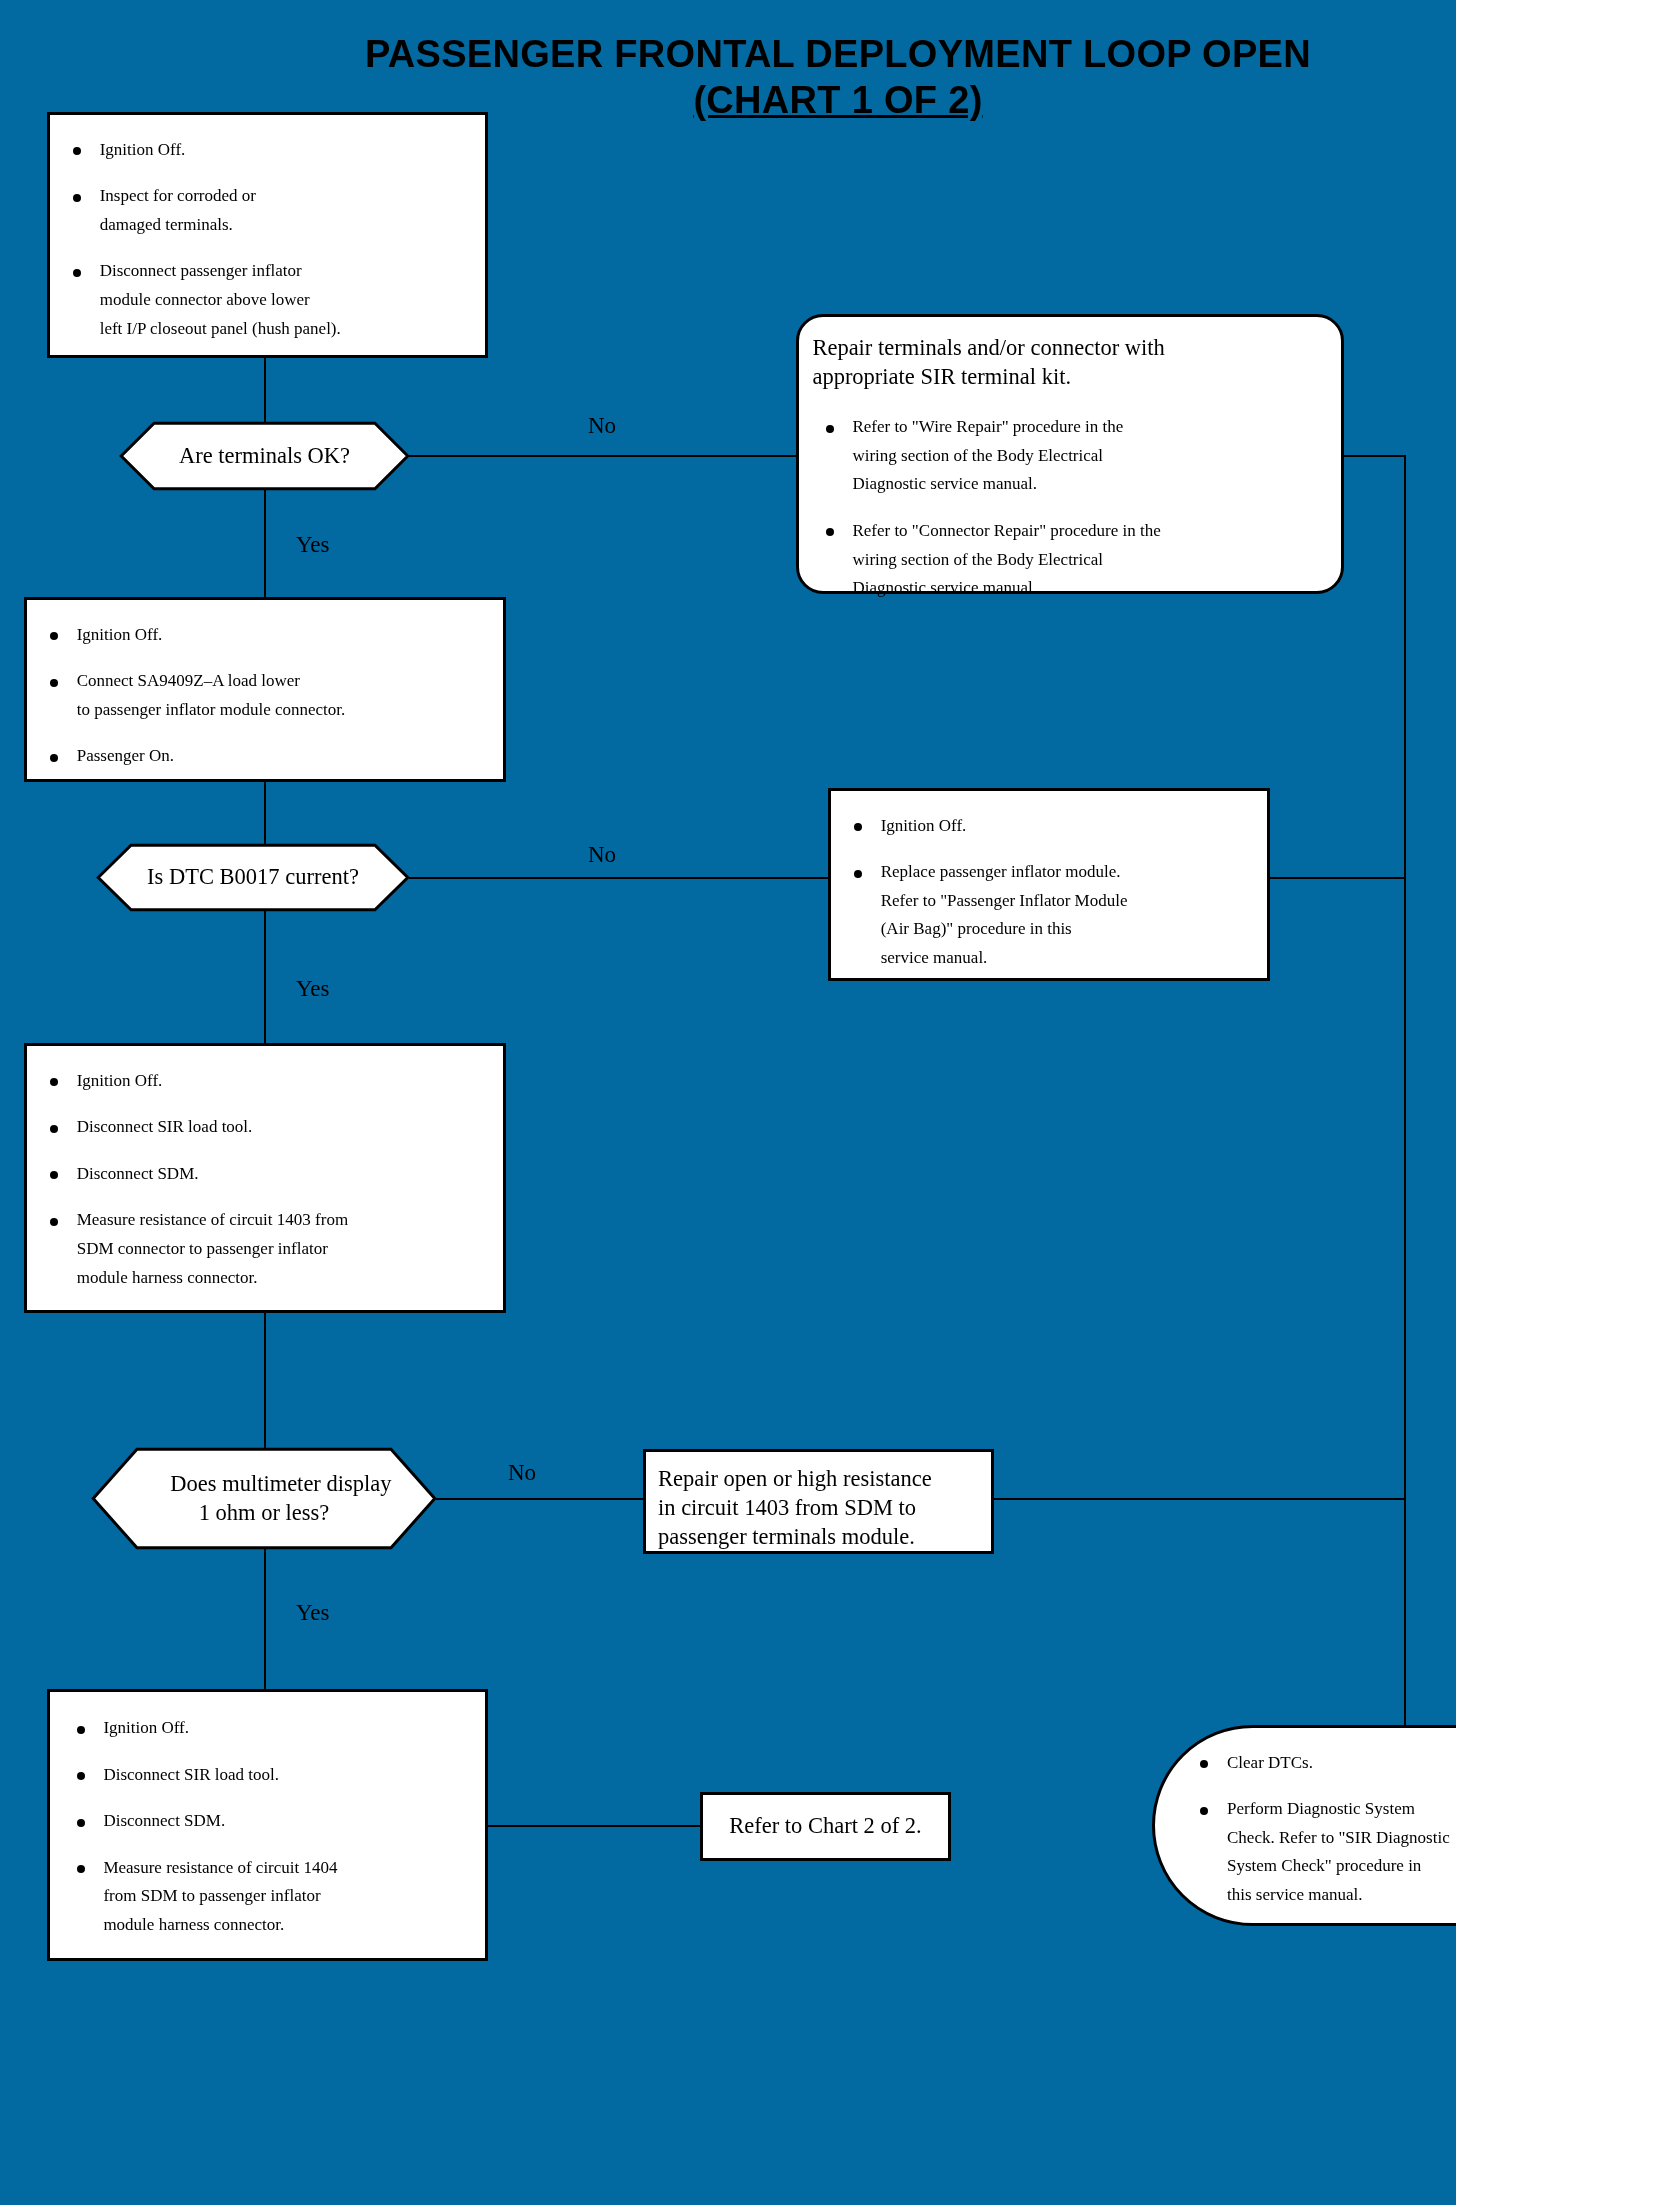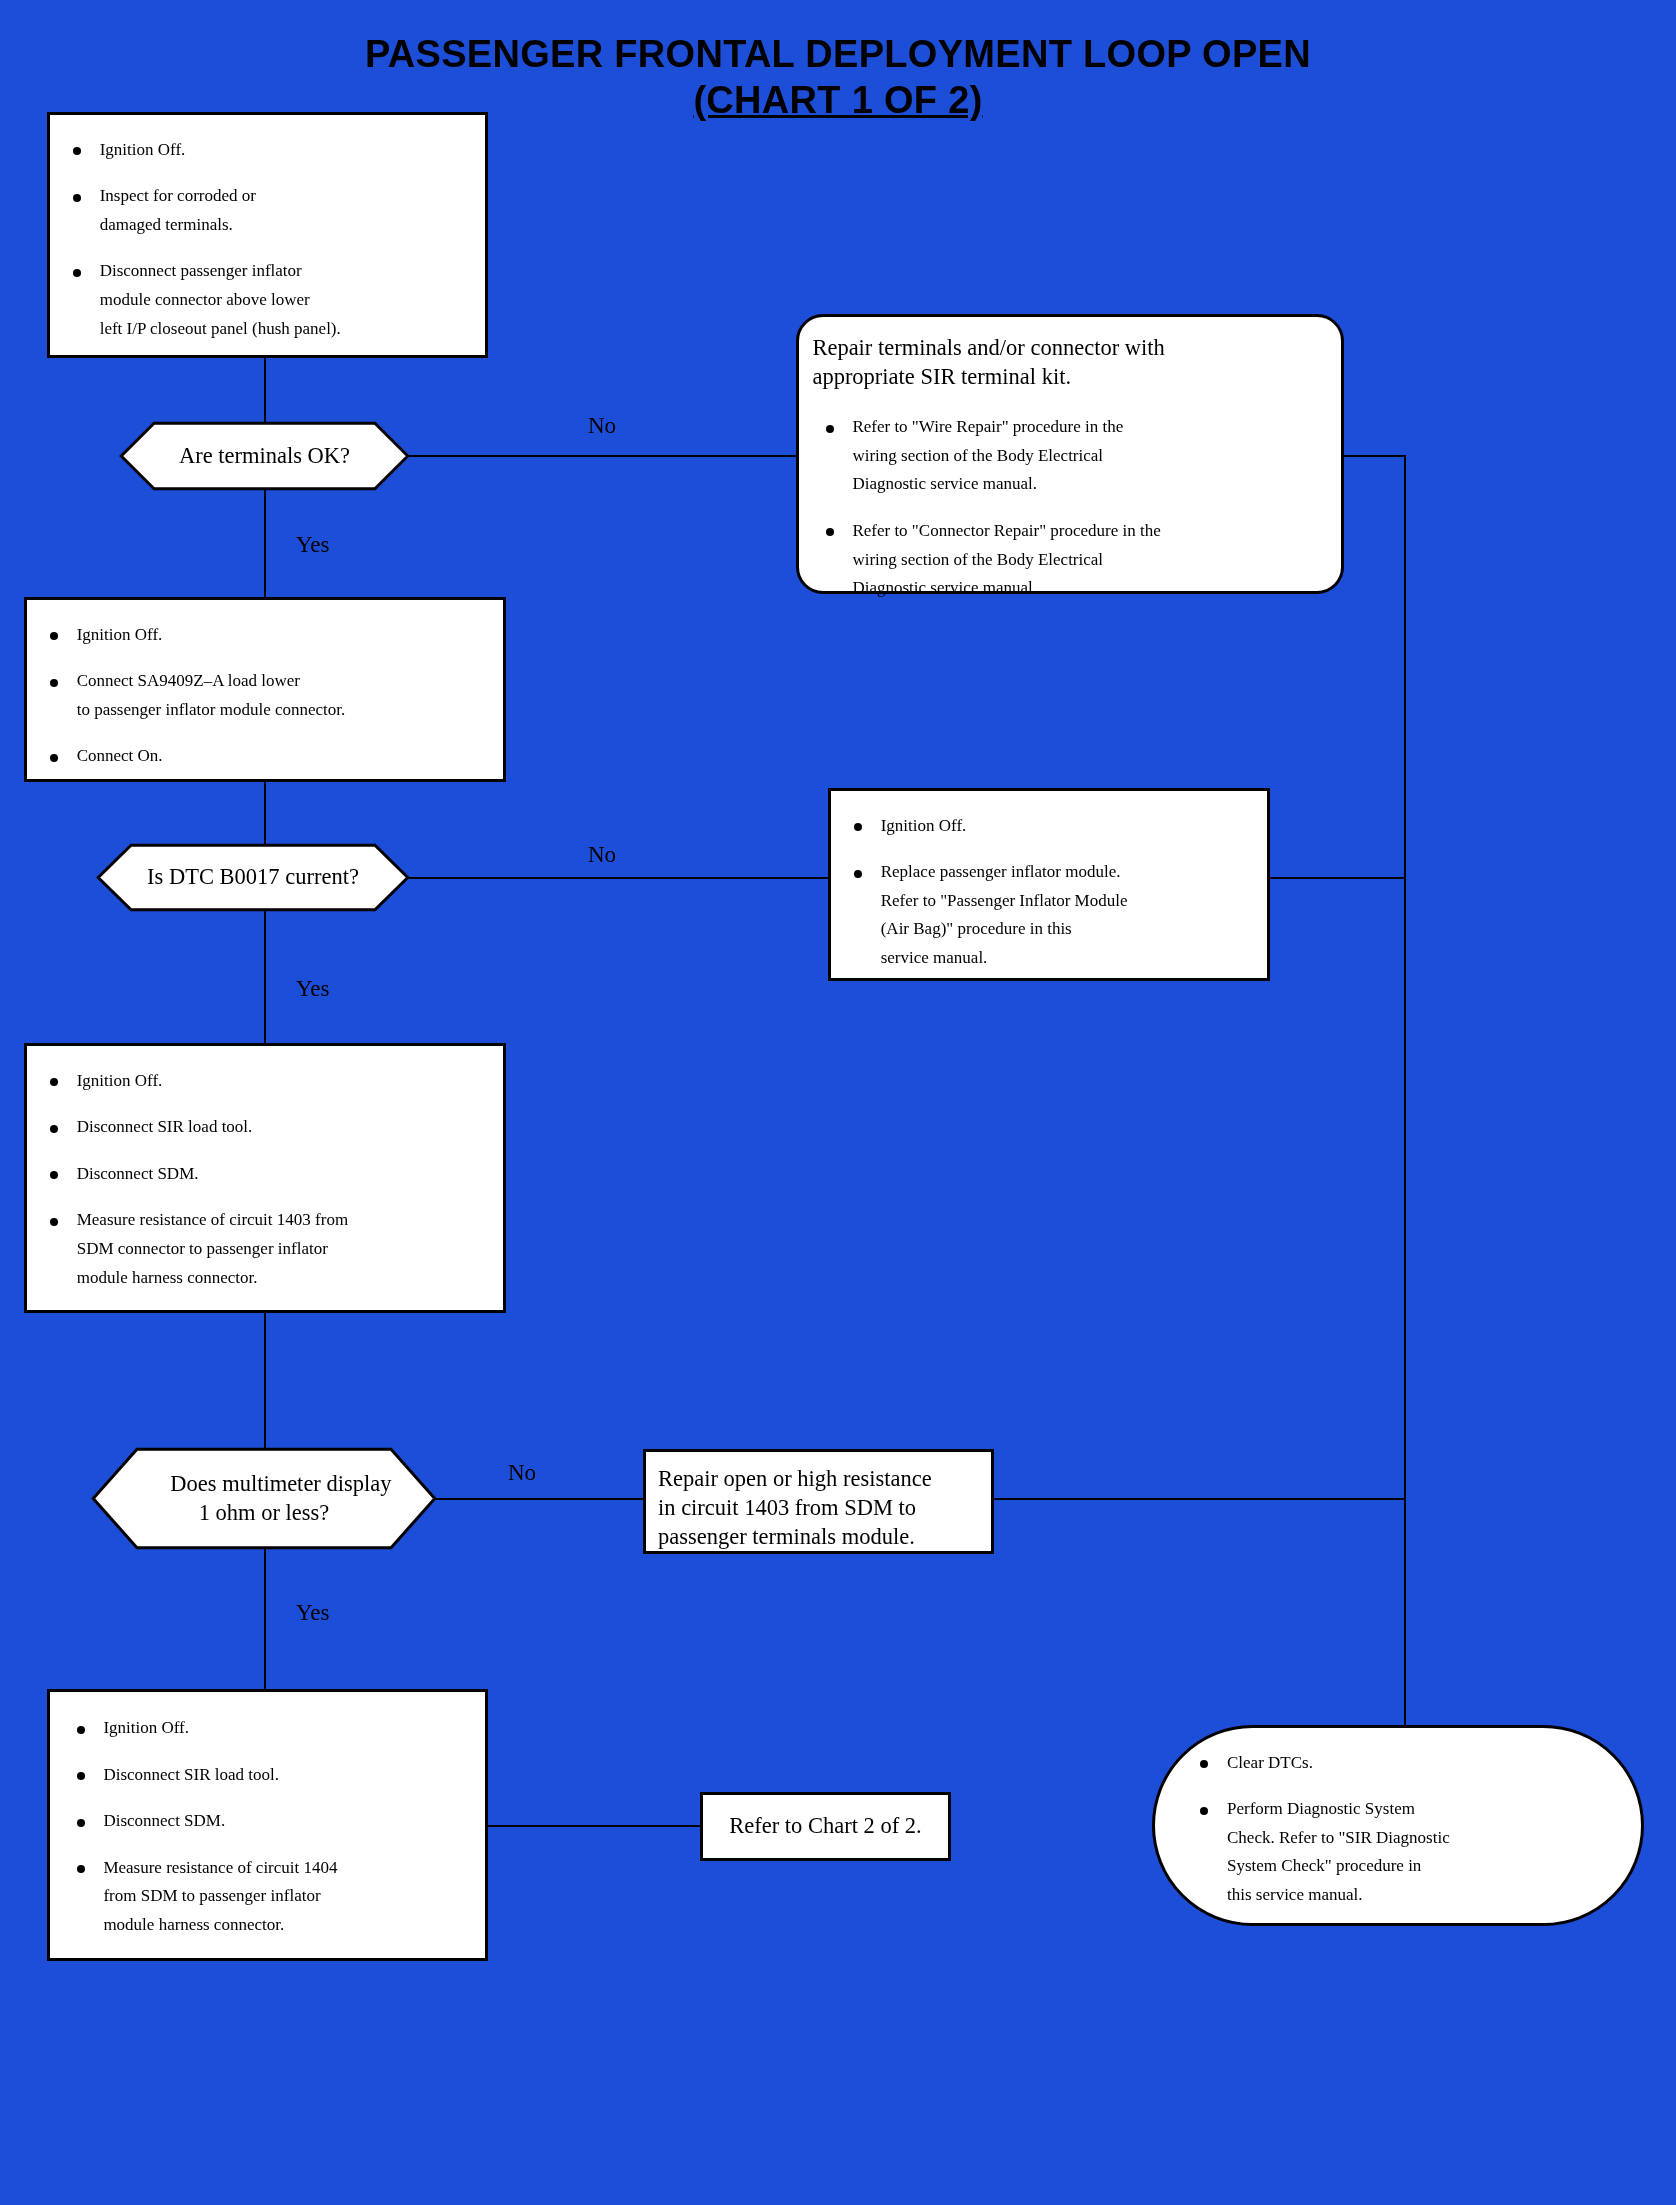--- a/index.html
+++ b/index.html
@@ -3,23 +3,23 @@
 <meta charset="utf-8">
 <title>Passenger Frontal Deployment Loop Open — Chart 1 of 2</title>
 <style>
   html, body {
     margin: 0;
     padding: 0;
     background: #ffffff;
   }
   #page {
     position: relative;
-    width: 1676px;
+    width: 1456px;
     height: 2205px;
-    background: #1d4ed8;
+    background: #0369a1;
     font-family: "Liberation Serif", "DejaVu Serif", serif;
     color: #000000;
     overflow: hidden;
   }
 
   
   .title {
     position: absolute;
     left: 0;
     width: 1676px;
@@ -212,21 +212,21 @@
   </div>
 
   <div class="proc" style="left:24px; top:597px; width:482px; height:185px;">
     <div class="inner" style="padding:20.7px 12px 0 9.7px;">
       <ul class="bul">
         <li><span>Ignition Off.</span></li>
         <li>
           <span>Connect SA9409Z–A load lower</span><br>
           <span>to passenger inflator module connector.</span>
         </li>
-        <li><span>Connect On.</span></li>
+        <li><span>Passenger On.</span></li>
       </ul>
     </div>
   </div>
 
   <div class="hex" style="left:97px; top:844px; width:312px; height:67px;text-align:right;">
     <svg viewBox="0 0 513 110" preserveAspectRatio="none">
       <polygon points="56,2 457,2 511,55 457,108 56,108 2,55" fill="#ffffff" stroke="#000000" stroke-width="3" vector-effect="non-scaling-stroke"></polygon>
     </svg>
     <span class="hexlabel">Is DTC B0017 current?</span>
   </div>

